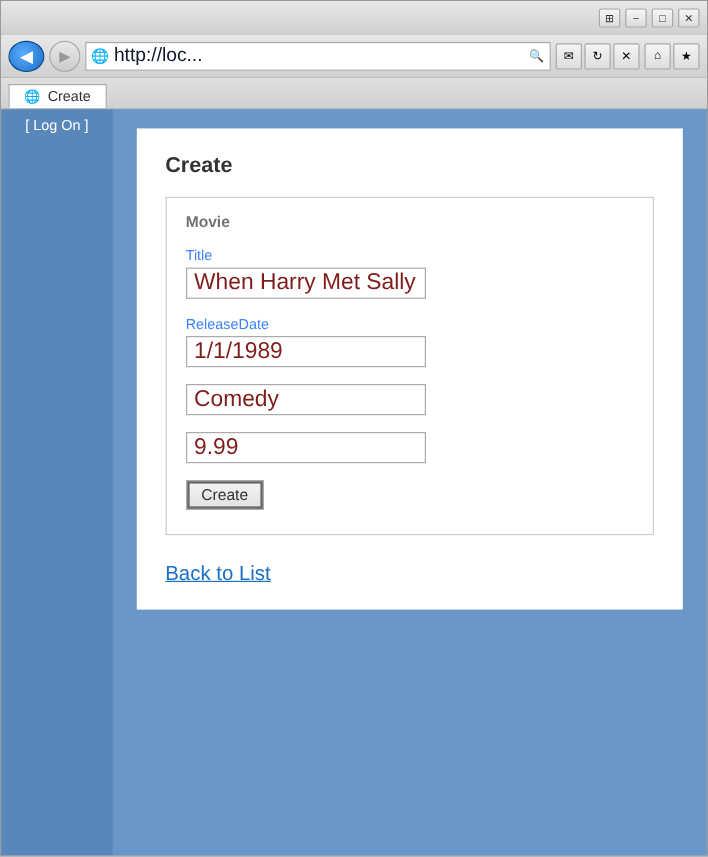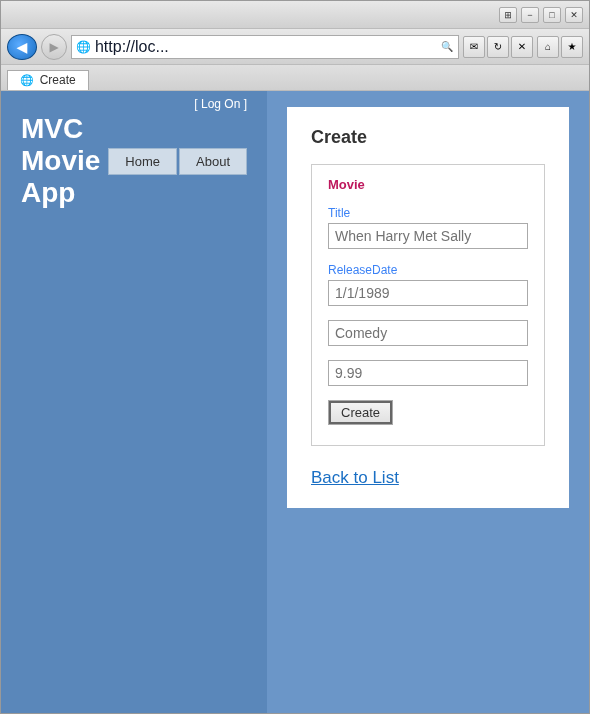--- a/index.html
+++ b/index.html
@@ -240,42 +240,42 @@
 
     .form-section {
       border: 1px solid #ccc;
       padding: 12px 16px 20px;
       margin-bottom: 16px;
     }
 
     .form-section-title {
       font-size: 13px;
       font-weight: bold;
-      color: #be185d;
+      color: #737373;
       margin-bottom: 14px;
     }
 
     .form-field {
       margin-bottom: 14px;
     }
 
     .form-label {
       display: block;
       font-size: 12px;
       color: #3b82f6;
       margin-bottom: 3px;
     }
 
     .form-input {
       width: 200px;
       height: 26px;
       border: 1px solid #aaa;
       padding: 3px 6px;
-      font-size: 14px;
-      color: #737373;
+      font-size: 19px;
+      color: #7f1d1d;
       background: white;
     }
 
     .create-btn {
       background: linear-gradient(to bottom, #f5f5f5, #e0e0e0);
       border: 1px solid #aaa;
       padding: 4px 12px;
       font-size: 13px;
       cursor: pointer;
       color: #333;
@@ -339,27 +339,20 @@
       <span>Create</span>
     </div>
   </div>
 
   <div class="page-content">
 
     <div class="app-header">
       <div class="app-header-top">
         <a class="log-on-link">[ Log On ]</a>
       </div>
-      <div class="app-title-nav">
-        <h1 class="app-title">MVC Movie App</h1>
-        <div class="nav-links">
-          <a class="nav-link-btn">Home</a>
-          <a class="nav-link-btn">About</a>
-        </div>
-      </div>
     </div>
 
     <div class="main-content">
       <div class="content-box">
         <h2 class="page-heading">Create</h2>
 
         <div class="form-section">
           <div class="form-section-title">Movie</div>
 
           

